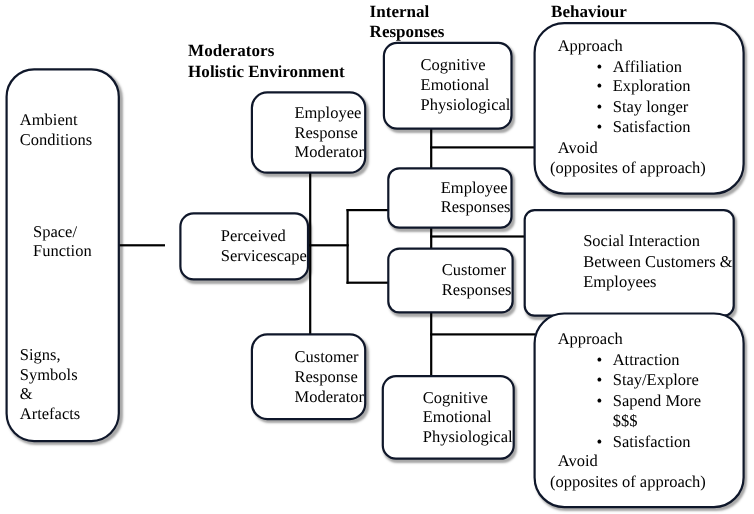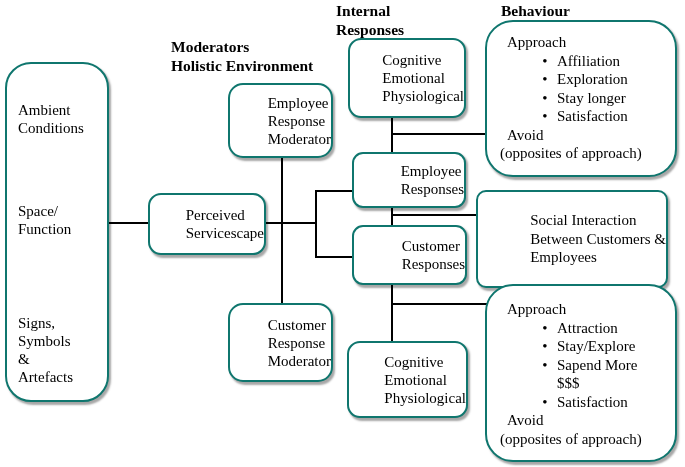--- a/index.html
+++ b/index.html
@@ -7,21 +7,21 @@
     position:relative; width:685px; height:467px; background:#ffffff;
     font-family:"Liberation Serif","DejaVu Serif",serif;
     color:#000; font-size:15px; line-height:18px; overflow:hidden;
   }
   .hdr {
     position:absolute; font-weight:bold; text-align:left;
     white-space:pre-line; line-height:19px; font-size:15.5px;
   }
   .line { position:absolute; background:#000; }
   .box {
-    position:absolute; background:#fff; border:2px solid #0f766e;
+    position:absolute; background:#fff; border:2px solid #0f172a;
     box-sizing:border-box; box-shadow:2px 2.5px 2px rgba(0,0,0,0.35);
   }
   .cbox { display:flex; align-items:center;justify-content:flex-end; }
   .t { white-space:pre-line; }
   
   #box-env .t { position:absolute; left:11px; }
   
   .rbox { line-height:18.5px; }
   .rbox .lbl { padding-left:20px; }
   .rbox .note { padding-left:13px; white-space:pre-line; }
@@ -49,29 +49,29 @@
   <div class="line" style="left:391px; top:116px; width:2px; height:38px;"></div>
   <div class="line" style="left:391px; top:133px; width:96px; height:2px;"></div>
   <div class="line" style="left:391px; top:206px; width:2px; height:21px;"></div>
   <div class="line" style="left:391px; top:214px; width:96px; height:2px;"></div>
   <div class="line" style="left:391px; top:283px; width:2px; height:61px;"></div>
   <div class="line" style="left:391px; top:303px; width:96px; height:2px;"></div>
 
   <div class="box" id="box-env" style="left:5px; top:62px; width:104px; height:340px; border-radius:26px;">
     <div class="t" style="top:13px;margin-top:24px;">Ambient
 Conditions</div>
-    <div class="t" style="top:138px;">Space/
+    <div class="t" style="top:138px;margin-left:12px;">Space/
 Function</div>
     <div class="t" style="top:250px;">Signs,
 Symbols
 &amp;
 Artefacts</div>
   </div>
 
-  <div class="box cbox" style="left:148px; top:193px; width:118px; height:62px; border-radius:13px; padding-left:16px;">
+  <div class="box cbox" style="left:163px; top:193px; width:118px; height:62px; border-radius:13px; padding-left:16px;">
     <div class="t">Perceived
 Servicescape</div>
   </div>
 
   <div class="box cbox" style="left:228px; top:83px; width:105px; height:75px; border-radius:15px; padding-left:16px;">
     <div class="t">Employee
 Response
 Moderator</div>
   </div>
   <div class="box cbox" style="left:228px; top:303px; width:105px; height:79px; border-radius:15px; padding-left:13px;">

